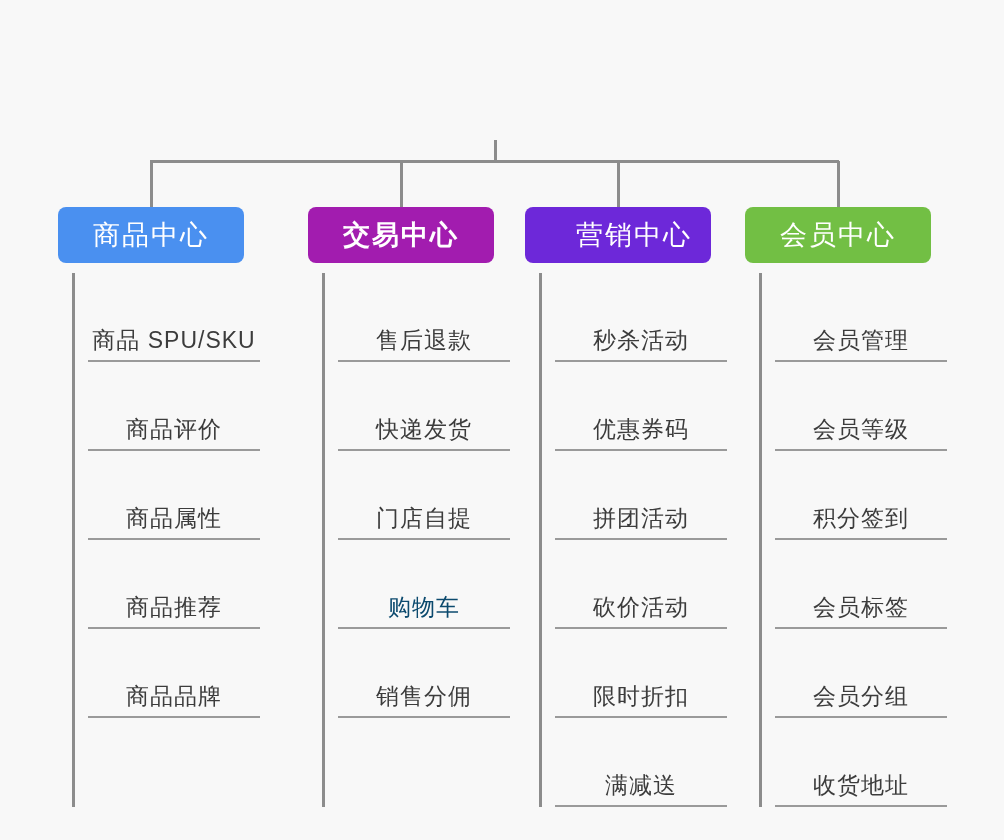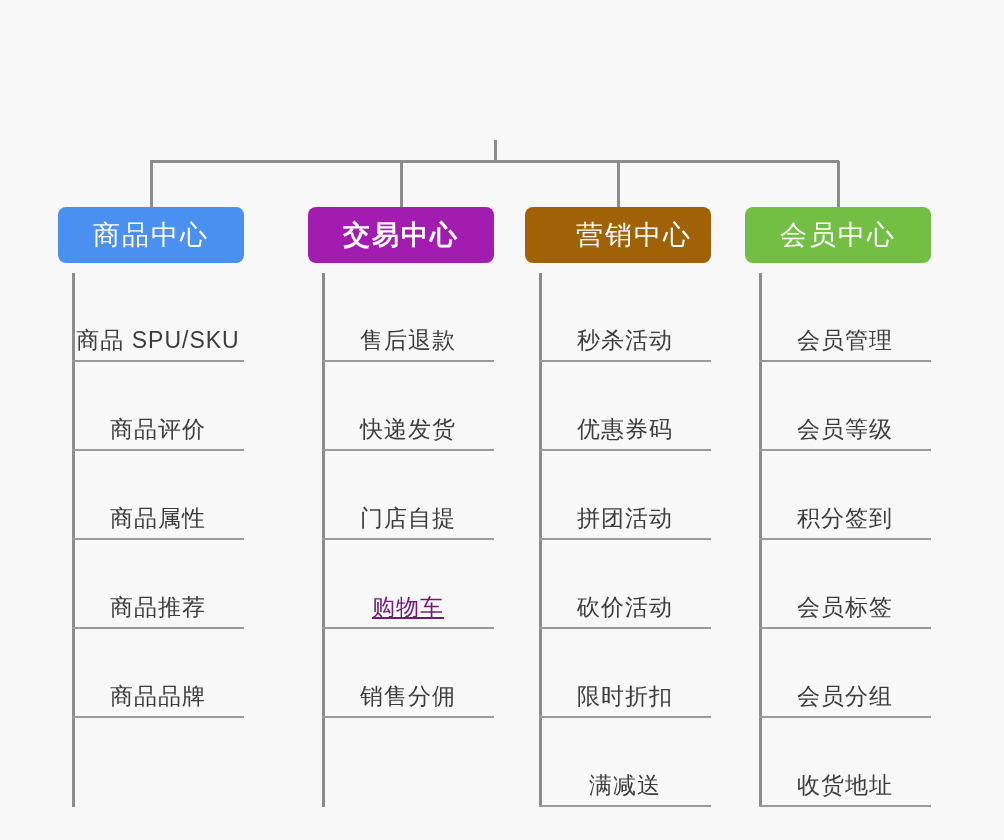--- a/index.html
+++ b/index.html
@@ -115,20 +115,21 @@
     top: 112px;
     width: 3px;
     background: #8c8c8c;
   }
 
   .leaf-list {
     position: absolute;
     left: 14px;
     top: 112px;
     width: 172px;
+    padding-left: 16px;
   }
   .leaf {
     position: relative;
     height: 89px;
     box-sizing: border-box;
     border-bottom: 2px solid #9a9a9a;
     display: flex;
     align-items: flex-end;
     justify-content: center;
     padding-bottom: 4px;
@@ -184,31 +185,31 @@
       <div class="leaf" style="border-bottom-color: rgb(154, 154, 154);">
           <span class="leaf-label" style="color: rgb(60, 60, 60);">售后退款</span>
         </div>
       <div class="leaf" style="border-bottom-color: rgb(154, 154, 154);">
           <span class="leaf-label" style="color: rgb(60, 60, 60);">快递发货</span>
         </div>
       <div class="leaf" style="border-bottom-color: rgb(154, 154, 154);">
           <span class="leaf-label" style="color: rgb(60, 60, 60);">门店自提</span>
         </div>
       <div class="leaf" style="border-bottom-color: rgb(154, 154, 154);">
-          <span class="leaf-label" style="color: #701a75; text-decoration: underline;">购物车</span>
+          <span class="leaf-label" style="color: #0c4a6e;">购物车</span>
         </div>
       <div class="leaf" style="border-bottom-color: rgb(154, 154, 154);">
           <span class="leaf-label" style="color: rgb(60, 60, 60);">销售分佣</span>
         </div>
     </div>
   </div>
 
   <div class="column col-3">
     <div class="drop" style="background: rgb(140, 140, 140);"></div>
-    <div class="cat-box" style="background: #a16207; padding-left: 32px;">
+    <div class="cat-box" style="background: #6d28d9; padding-left: 32px;">
       <span>营销中心</span>
     </div>
     <div class="spine" style="background: rgb(140, 140, 140); height: 534px;"></div>
     <div class="leaf-list">
       <div class="leaf" style="border-bottom-color: rgb(154, 154, 154);">
           <span class="leaf-label" style="color: rgb(60, 60, 60);">秒杀活动</span>
         </div>
       <div class="leaf" style="border-bottom-color: rgb(154, 154, 154);">
           <span class="leaf-label" style="color: rgb(60, 60, 60);">优惠券码</span>
         </div>

